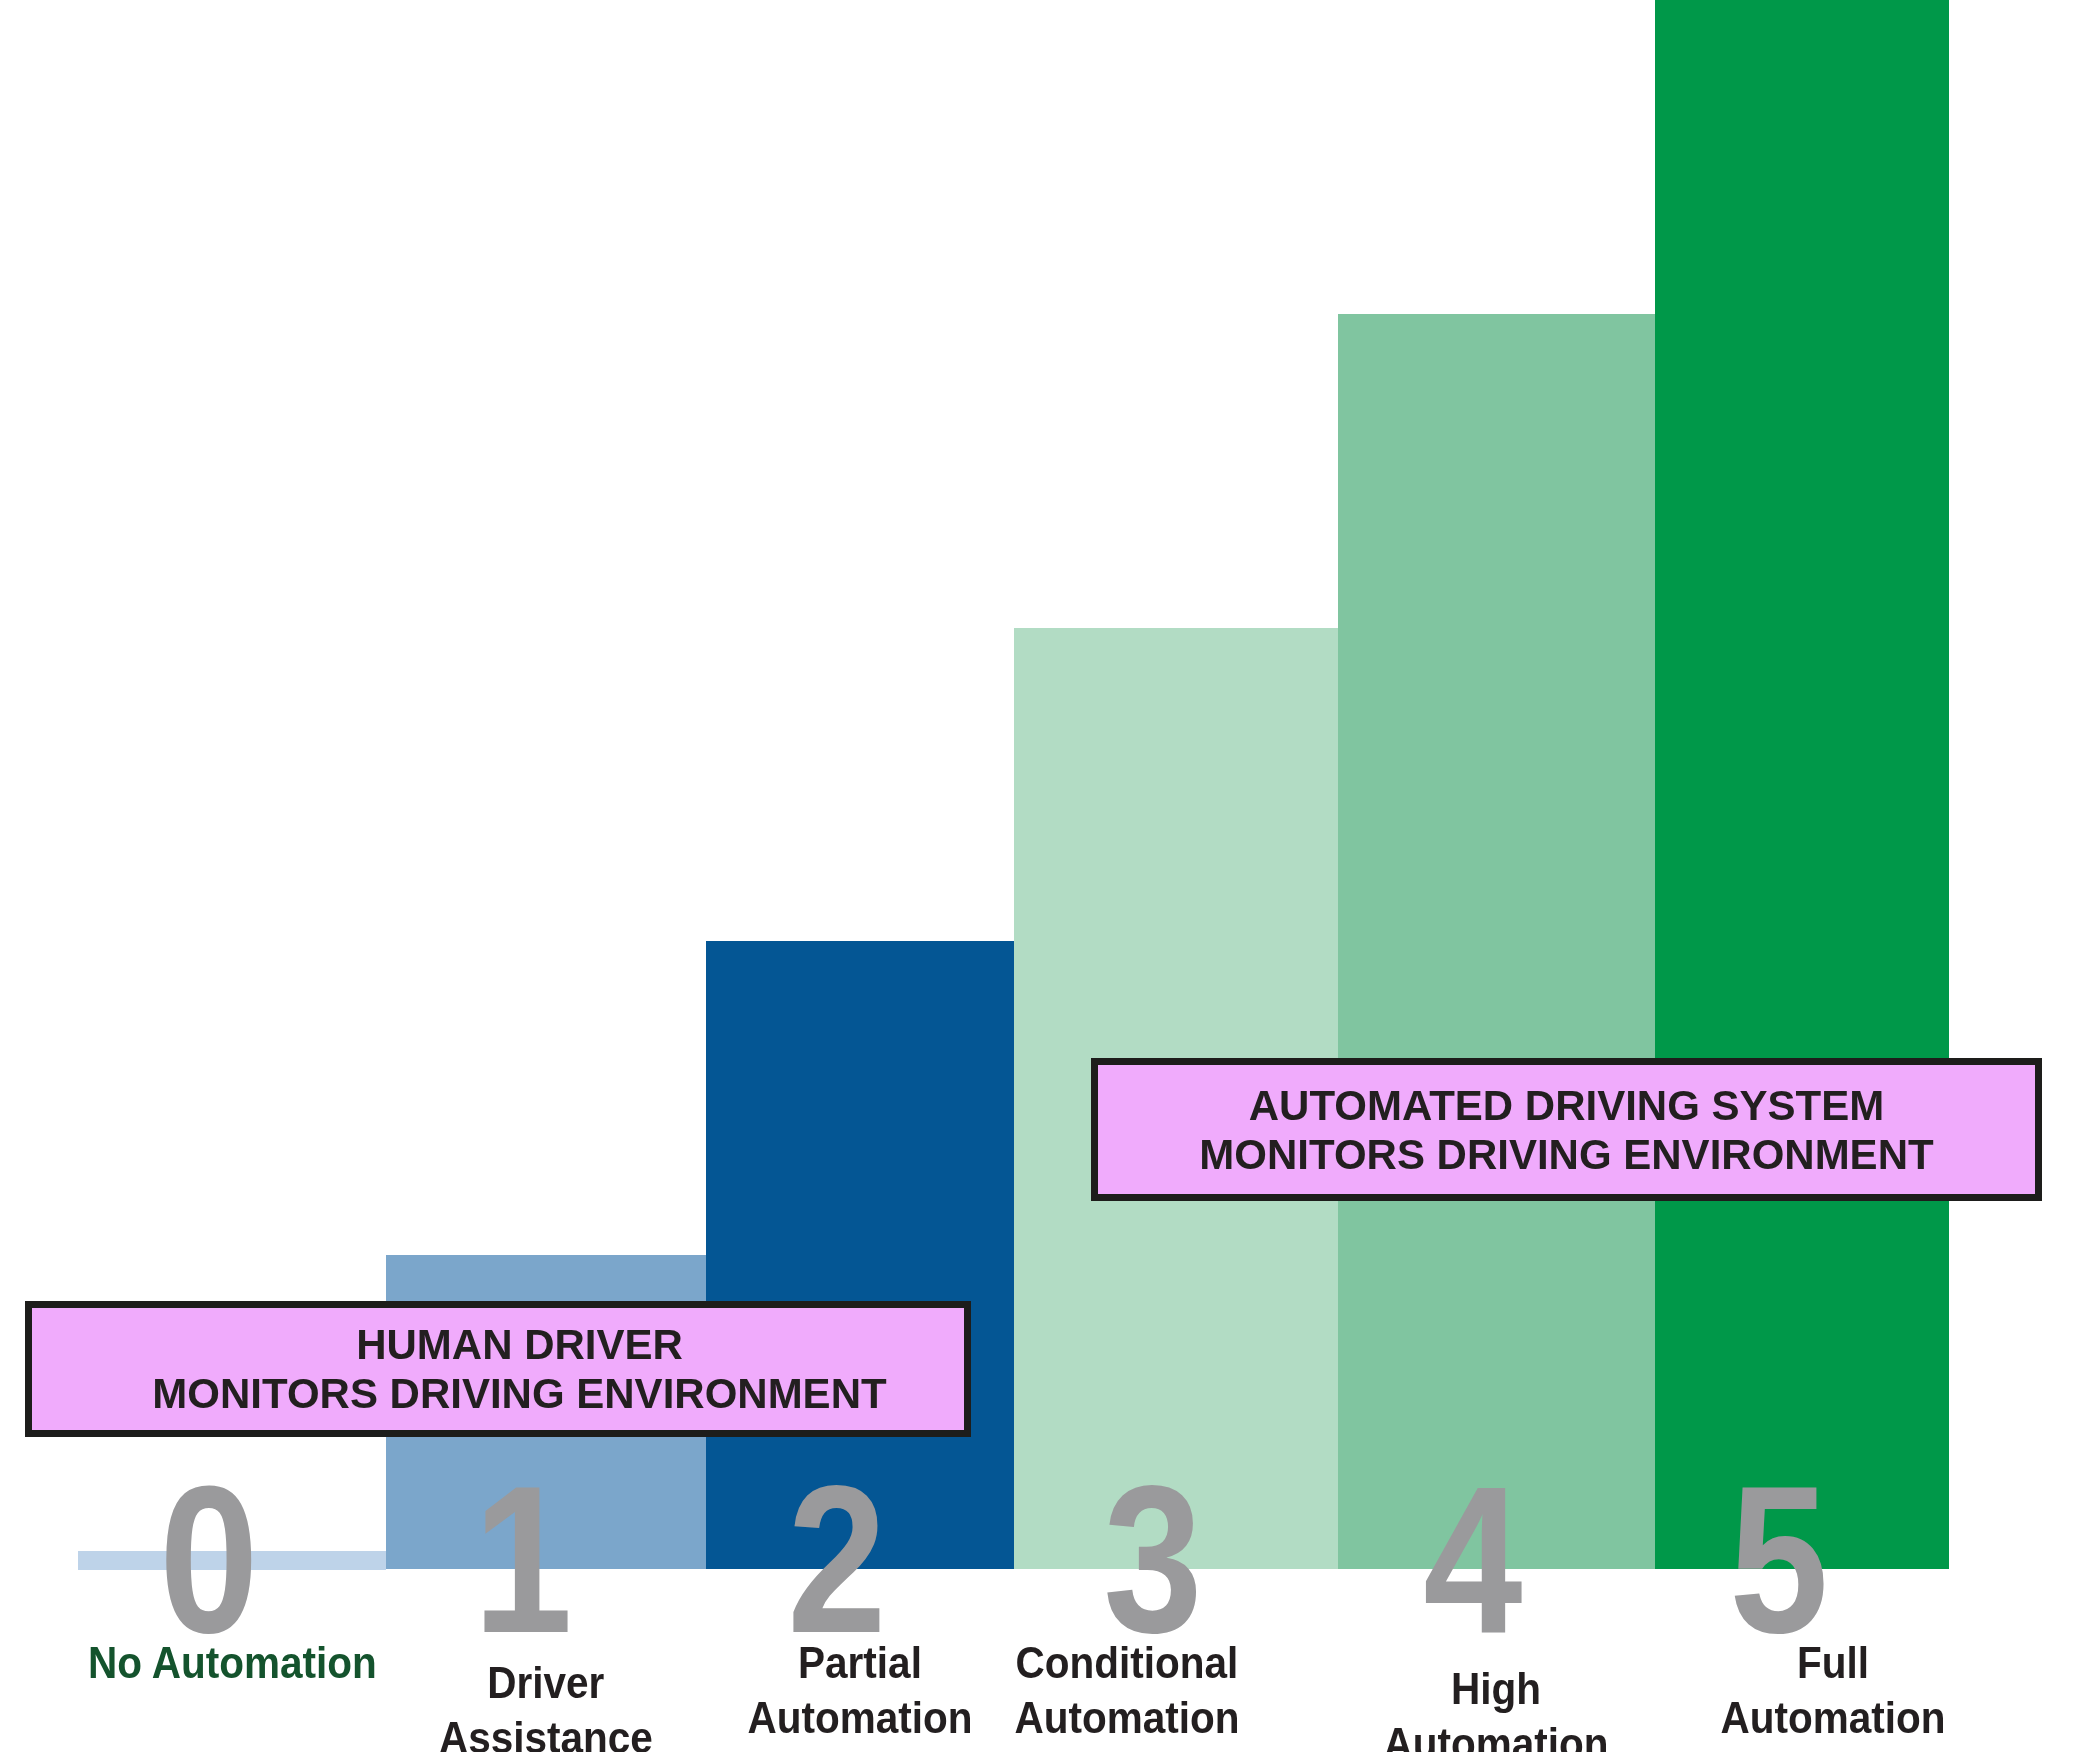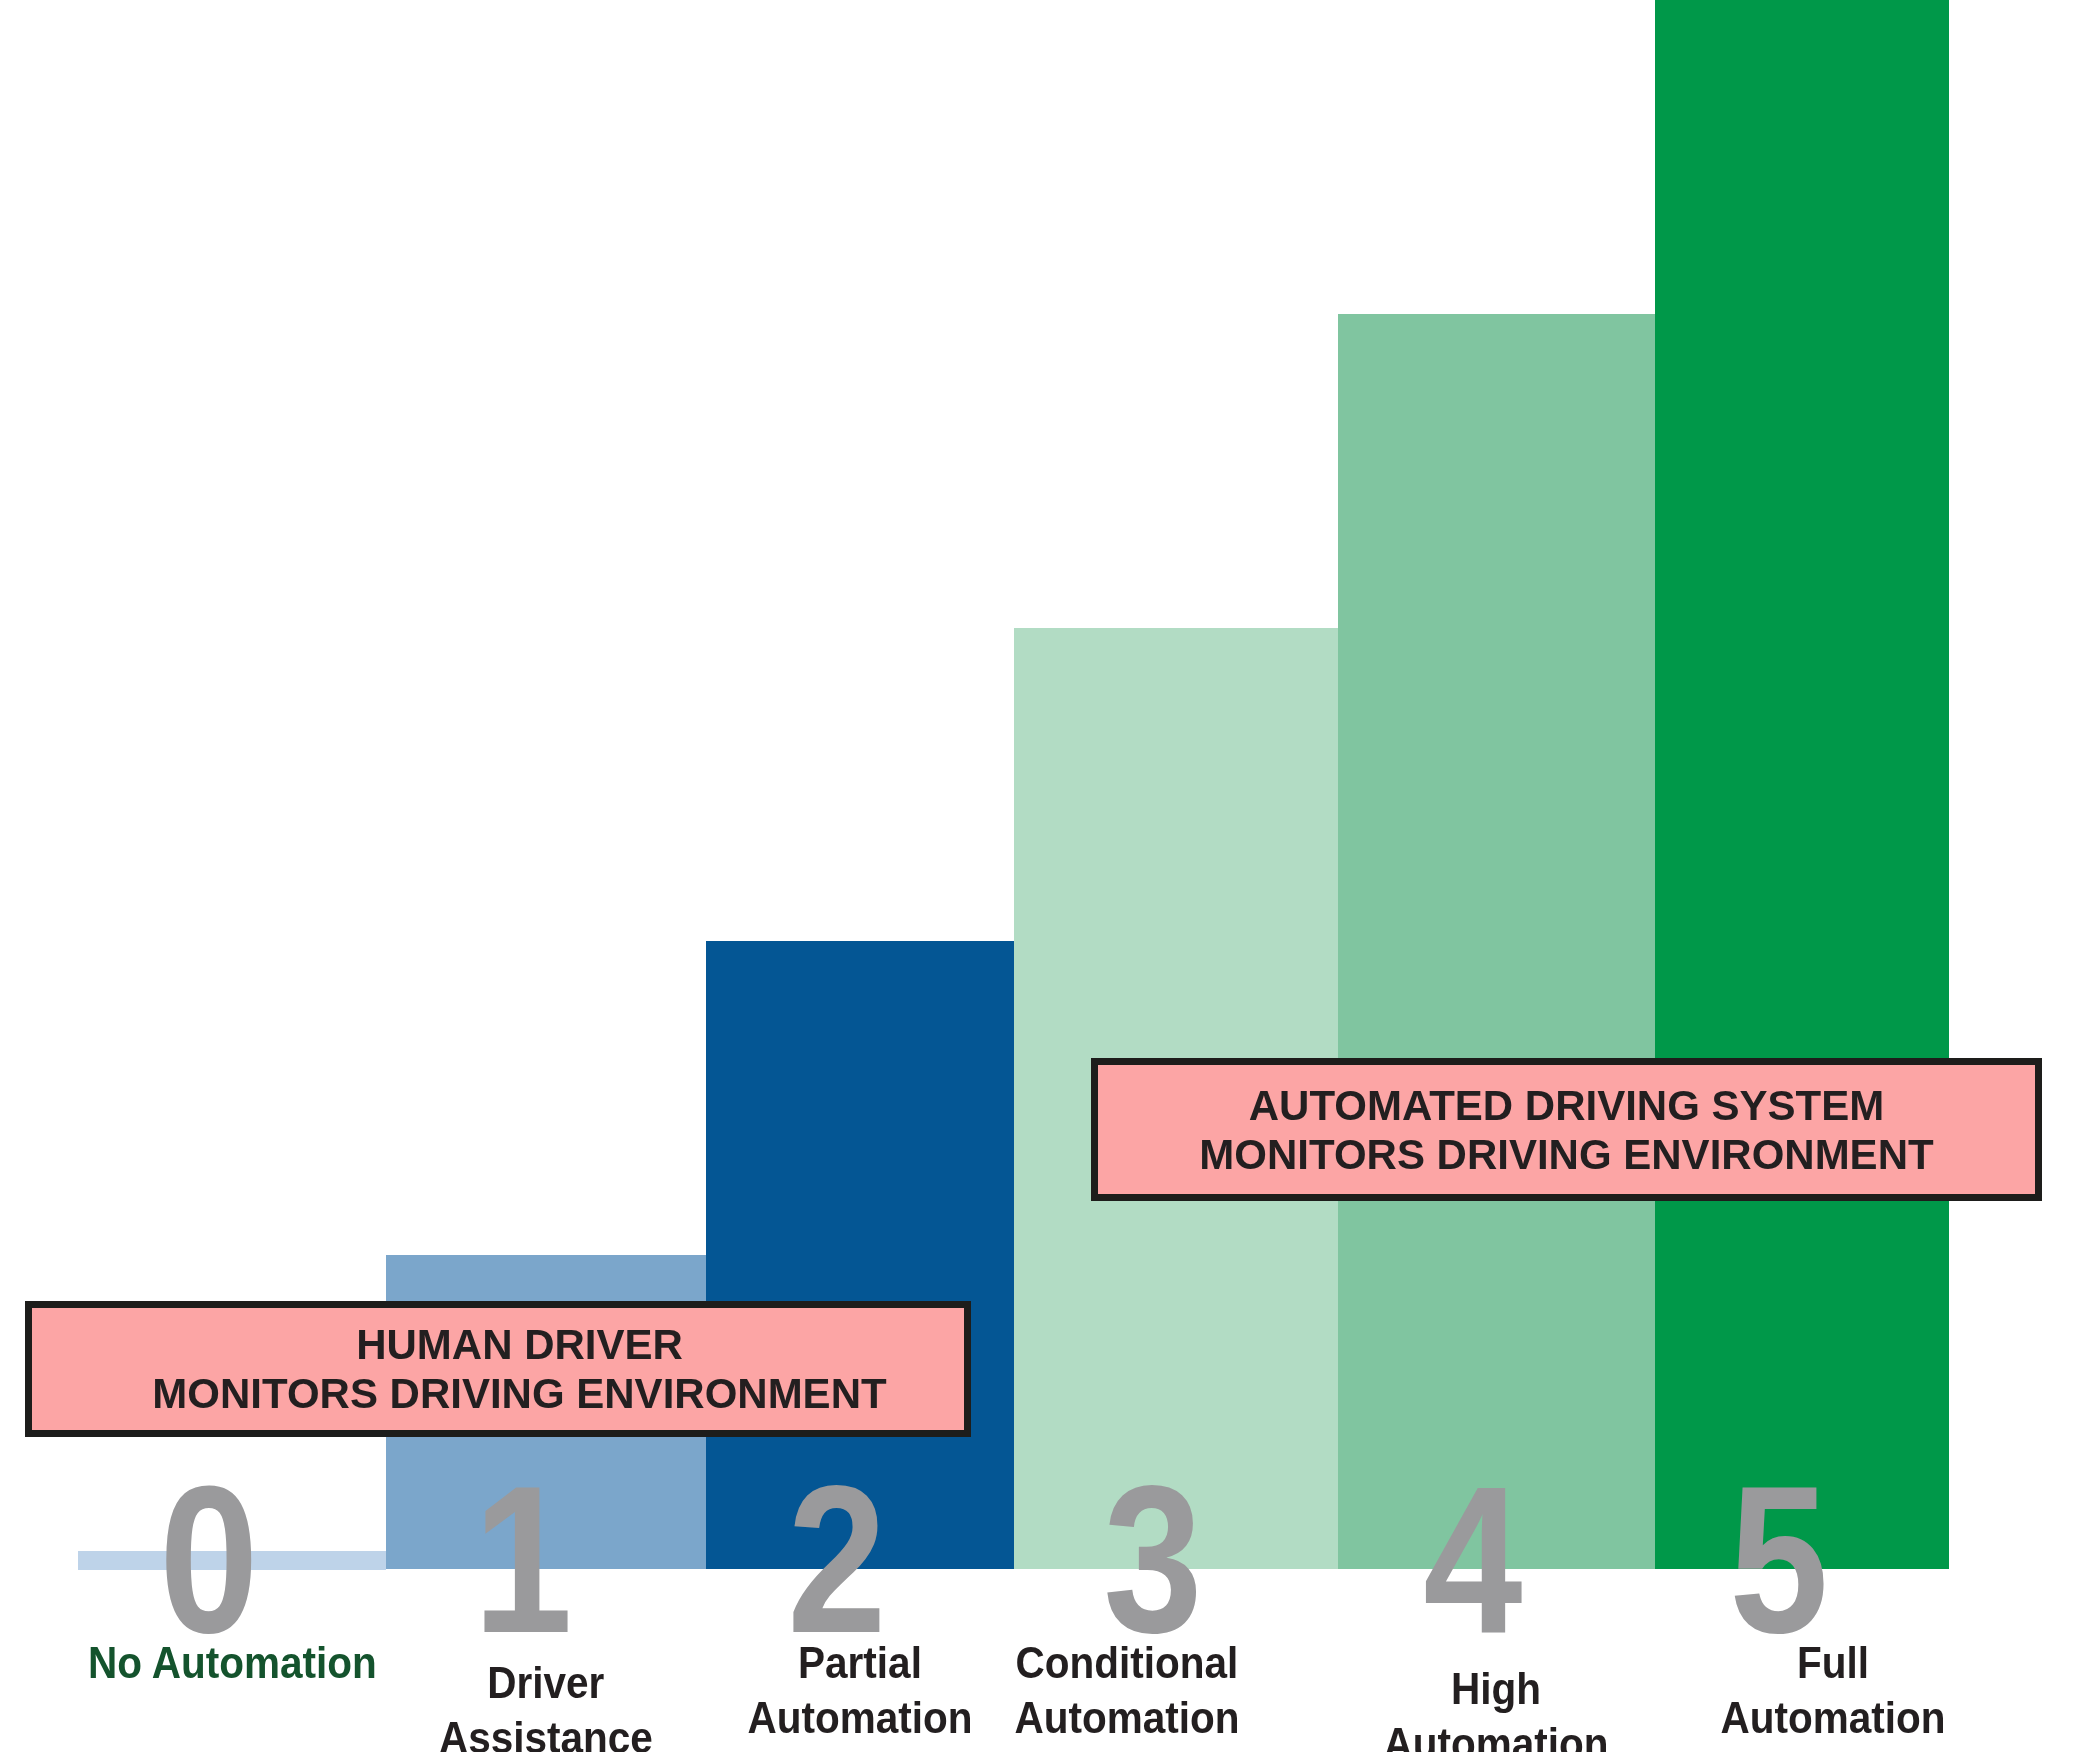--- a/index.html
+++ b/index.html
@@ -51,21 +51,21 @@
   }
   .col-label .lines {
     display: inline-block;
     transform: scaleX(0.9);
     transform-origin: center top;
   }
   .callout {
     position: absolute;
     z-index: 5;
     box-sizing: border-box;
-    background: #fca5a5;
+    background: #f0abfc;
     border: 7.6px solid #1d1d1b;
     display: flex;
     flex-direction: column;
     justify-content: center;
     text-align: center;
     font-weight: bold;
     font-size: 42px;
     line-height: 49px;
     color: #231f20;
     white-space: nowrap;

